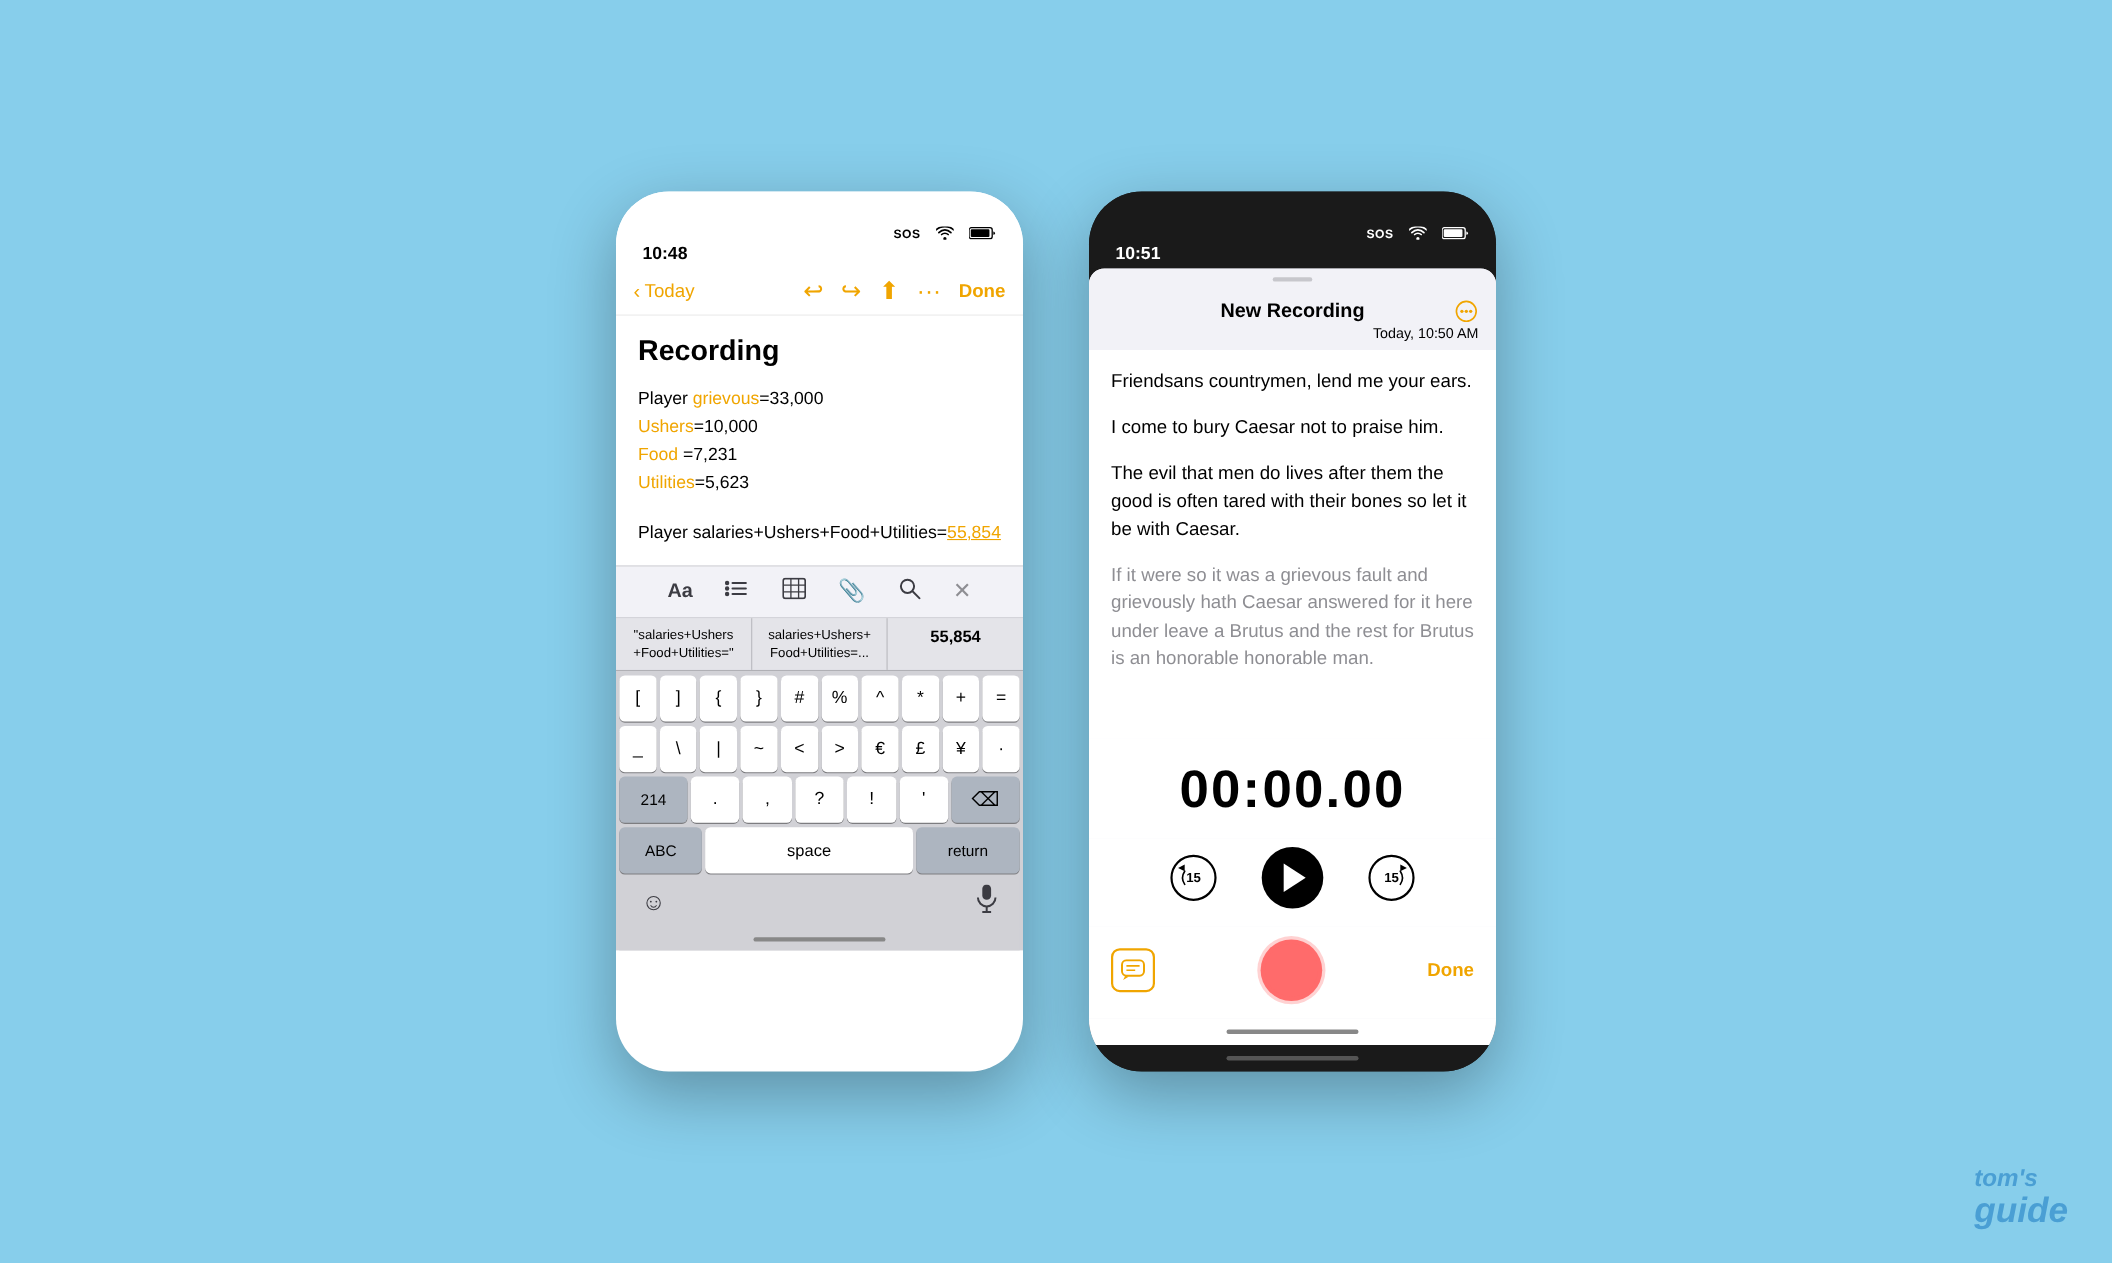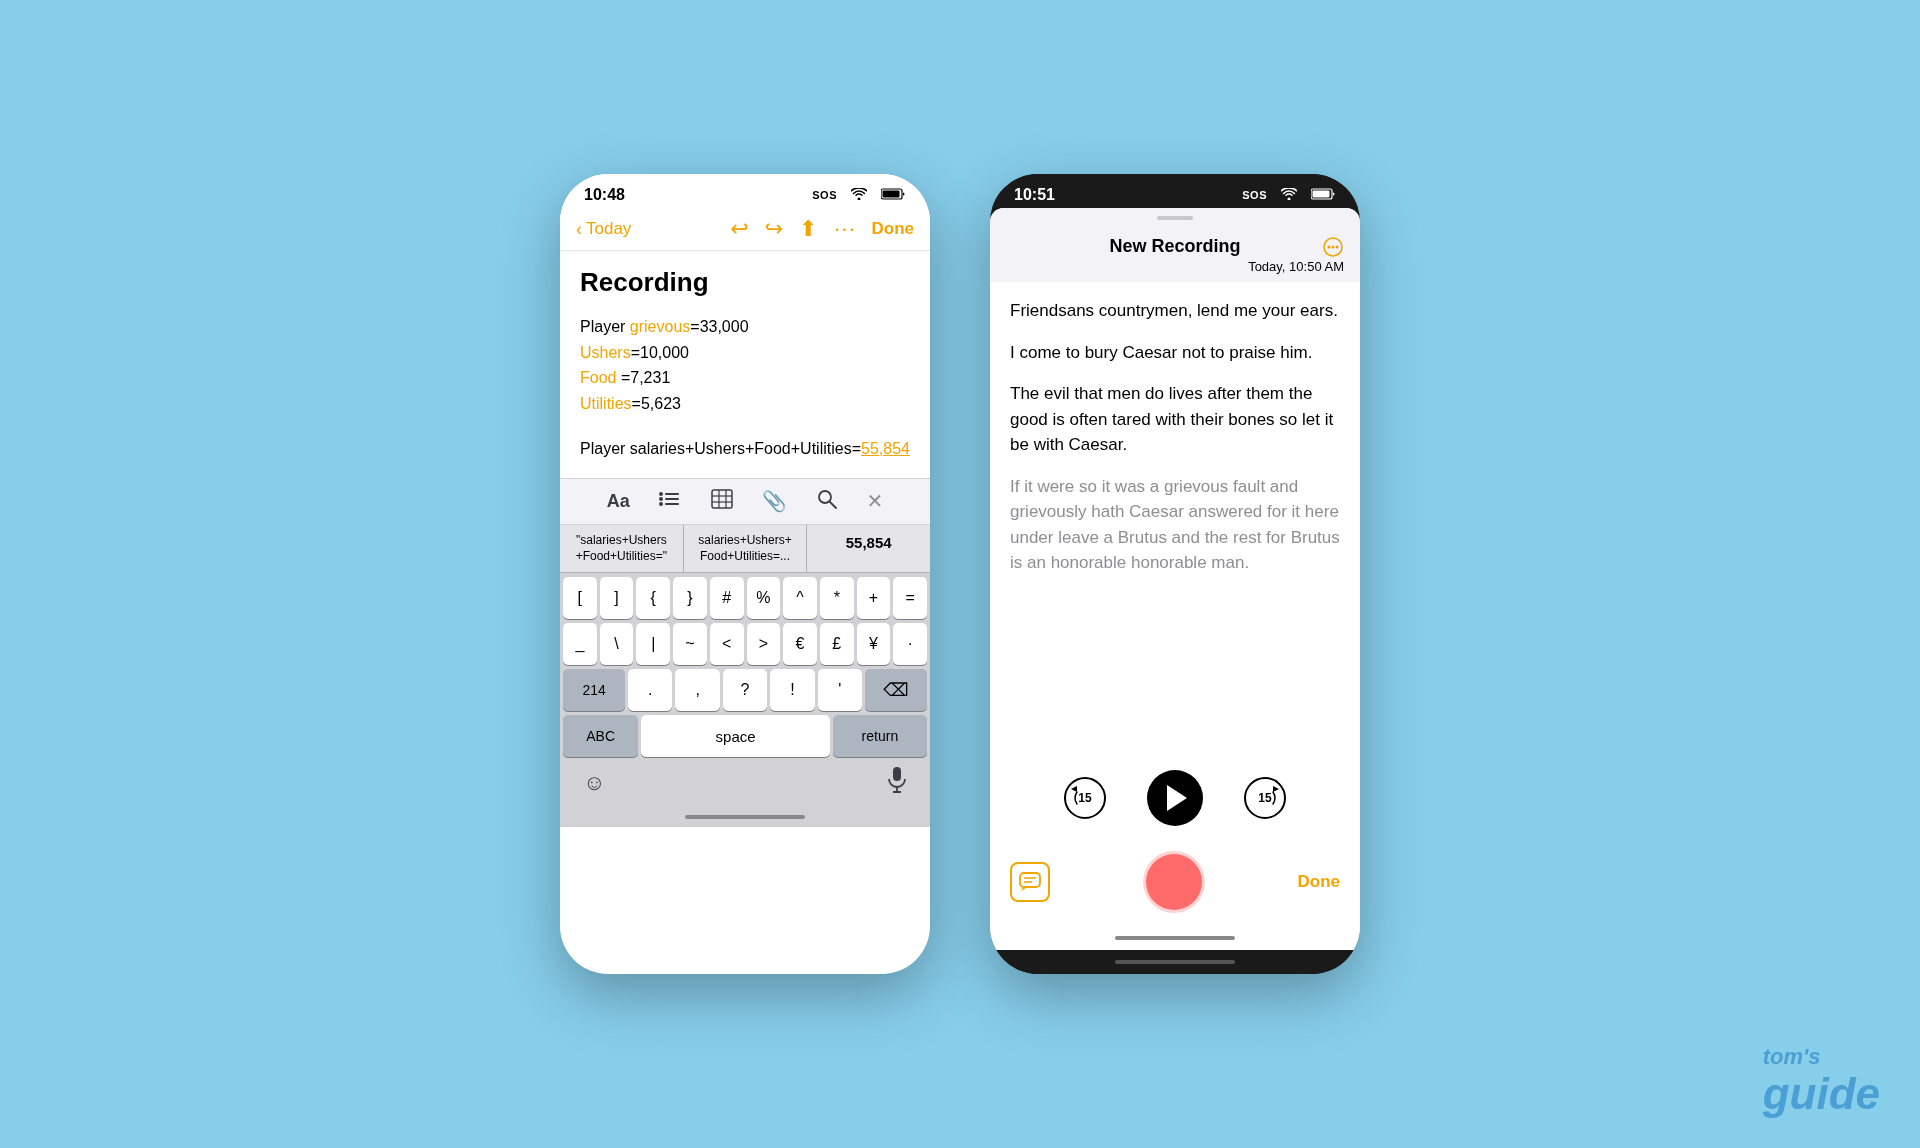--- a/index.html
+++ b/index.html
@@ -48,20 +48,21 @@
       background: #1a1a1a;
       color: #fff;
     }
     .status-bar.light {
       background: #fff;
       color: #000;
     }
     .status-time {
       font-size: 16px;
       font-weight: 700;
+      margin-top: 36px;
     }
     .status-icons {
       display: flex;
       align-items: center;
       gap: 14px;
       font-size: 12px;
       font-weight: 600;
     }
     
     .nav-bar {
@@ -413,21 +414,21 @@
       color: #4a9fd4;
       font-size: 28px;
       font-weight: 700;
       font-style: italic;
       line-height: 1.1;
     }
     .toms-guide span {
       display: block;
     }
     .toms-guide .tom { font-size: 22px; }
-    .toms-guide .guide { font-size: 44px; }
+    .toms-guide .guide { font-size: 32px; }
 
     
     .skip-icon {
       display: flex;
       align-items: center;
       justify-content: center;
       width: 44px;
       height: 44px;
       cursor: pointer;
     }
@@ -634,20 +635,23 @@
           </div>
         </div>
 
         <div class="transcript-area" style="height:240px;overflow:hidden;">
           <div class="transcript-para">Friendsans countrymen, lend me your ears.</div>
           <div class="transcript-para">I come to bury Caesar not to praise him.</div>
           <div class="transcript-para">The evil that men do lives after them the good is often tared with their bones so let it be with Caesar.</div>
           <div class="transcript-para faded">If it were so it was a grievous fault and grievously hath Caesar answered for it here under leave a Brutus and the rest for Brutus is an honorable honorable man.</div>
         </div>
 
+        <div class="timer-display">
+          <div class="timer-text">00:00.00</div>
+        </div>
 
         <div class="playback-controls">
 
           <div class="skip-icon">
             <svg width="44" height="44" viewBox="0 0 44 44">
               <circle cx="22" cy="22" r="20" fill="none" stroke="#000" stroke-width="2"></circle>
               <text x="22" y="26" text-anchor="middle" font-size="12" font-weight="700" fill="#000">15</text>
               <path d="M14 16 L14 10 L8 13z" fill="#000"></path>
               <path d="M14 16 Q10 22 14 28" fill="none" stroke="#000" stroke-width="1.5" stroke-linecap="round"></path>
             </svg>

